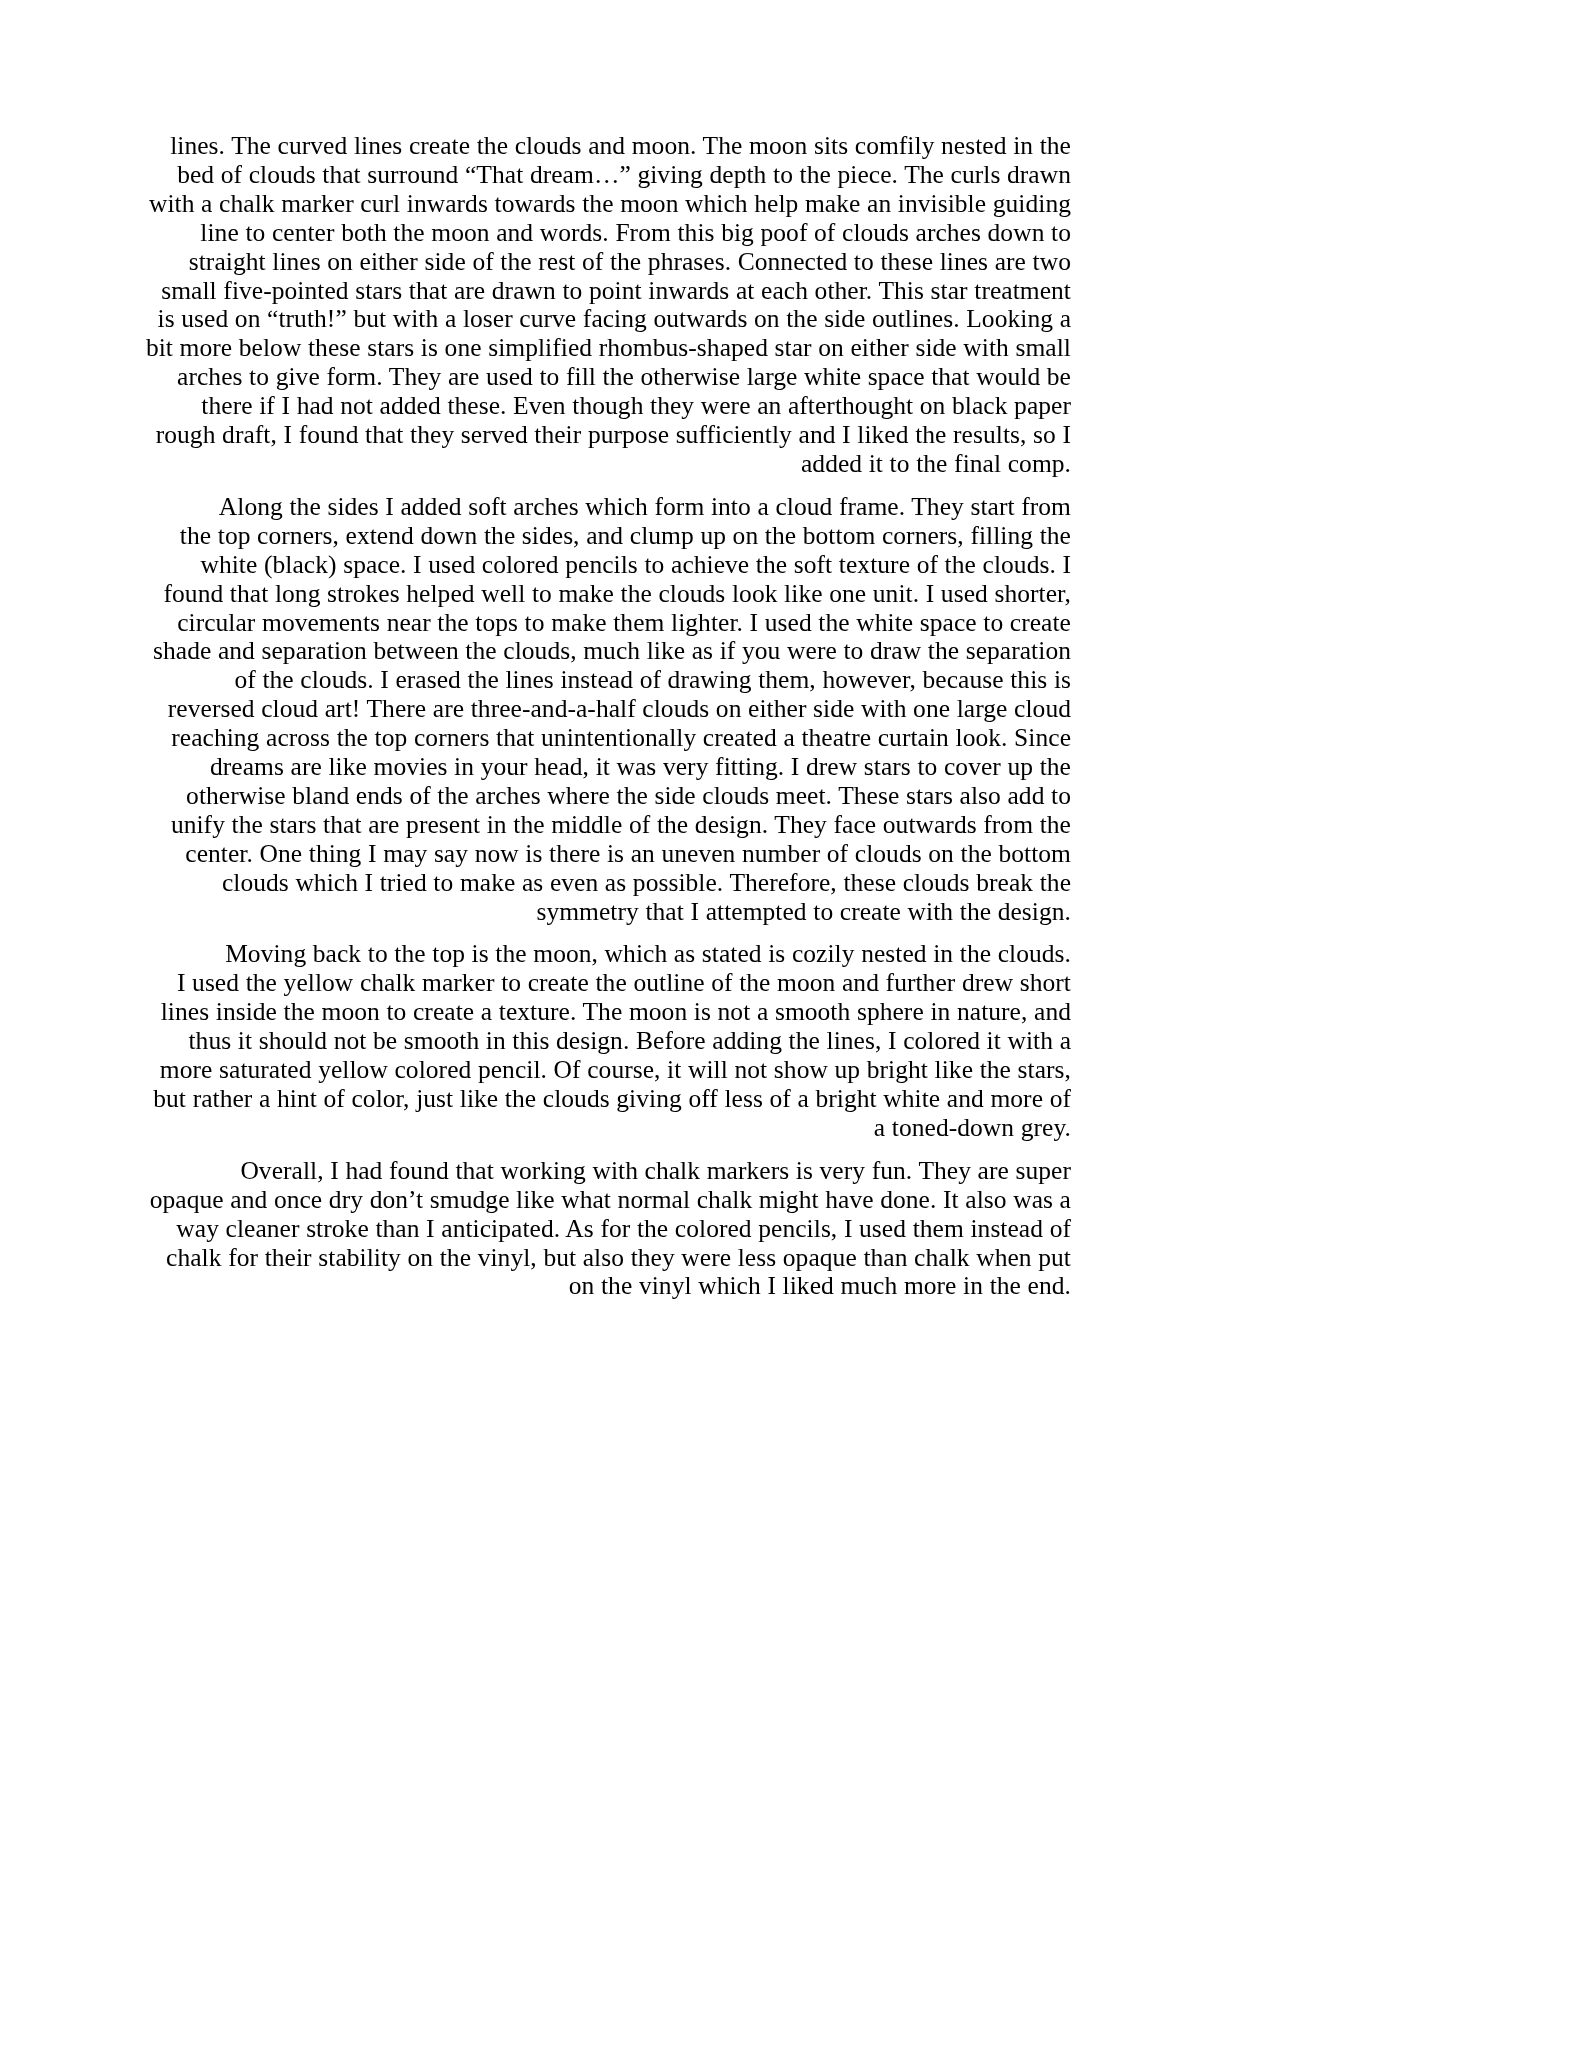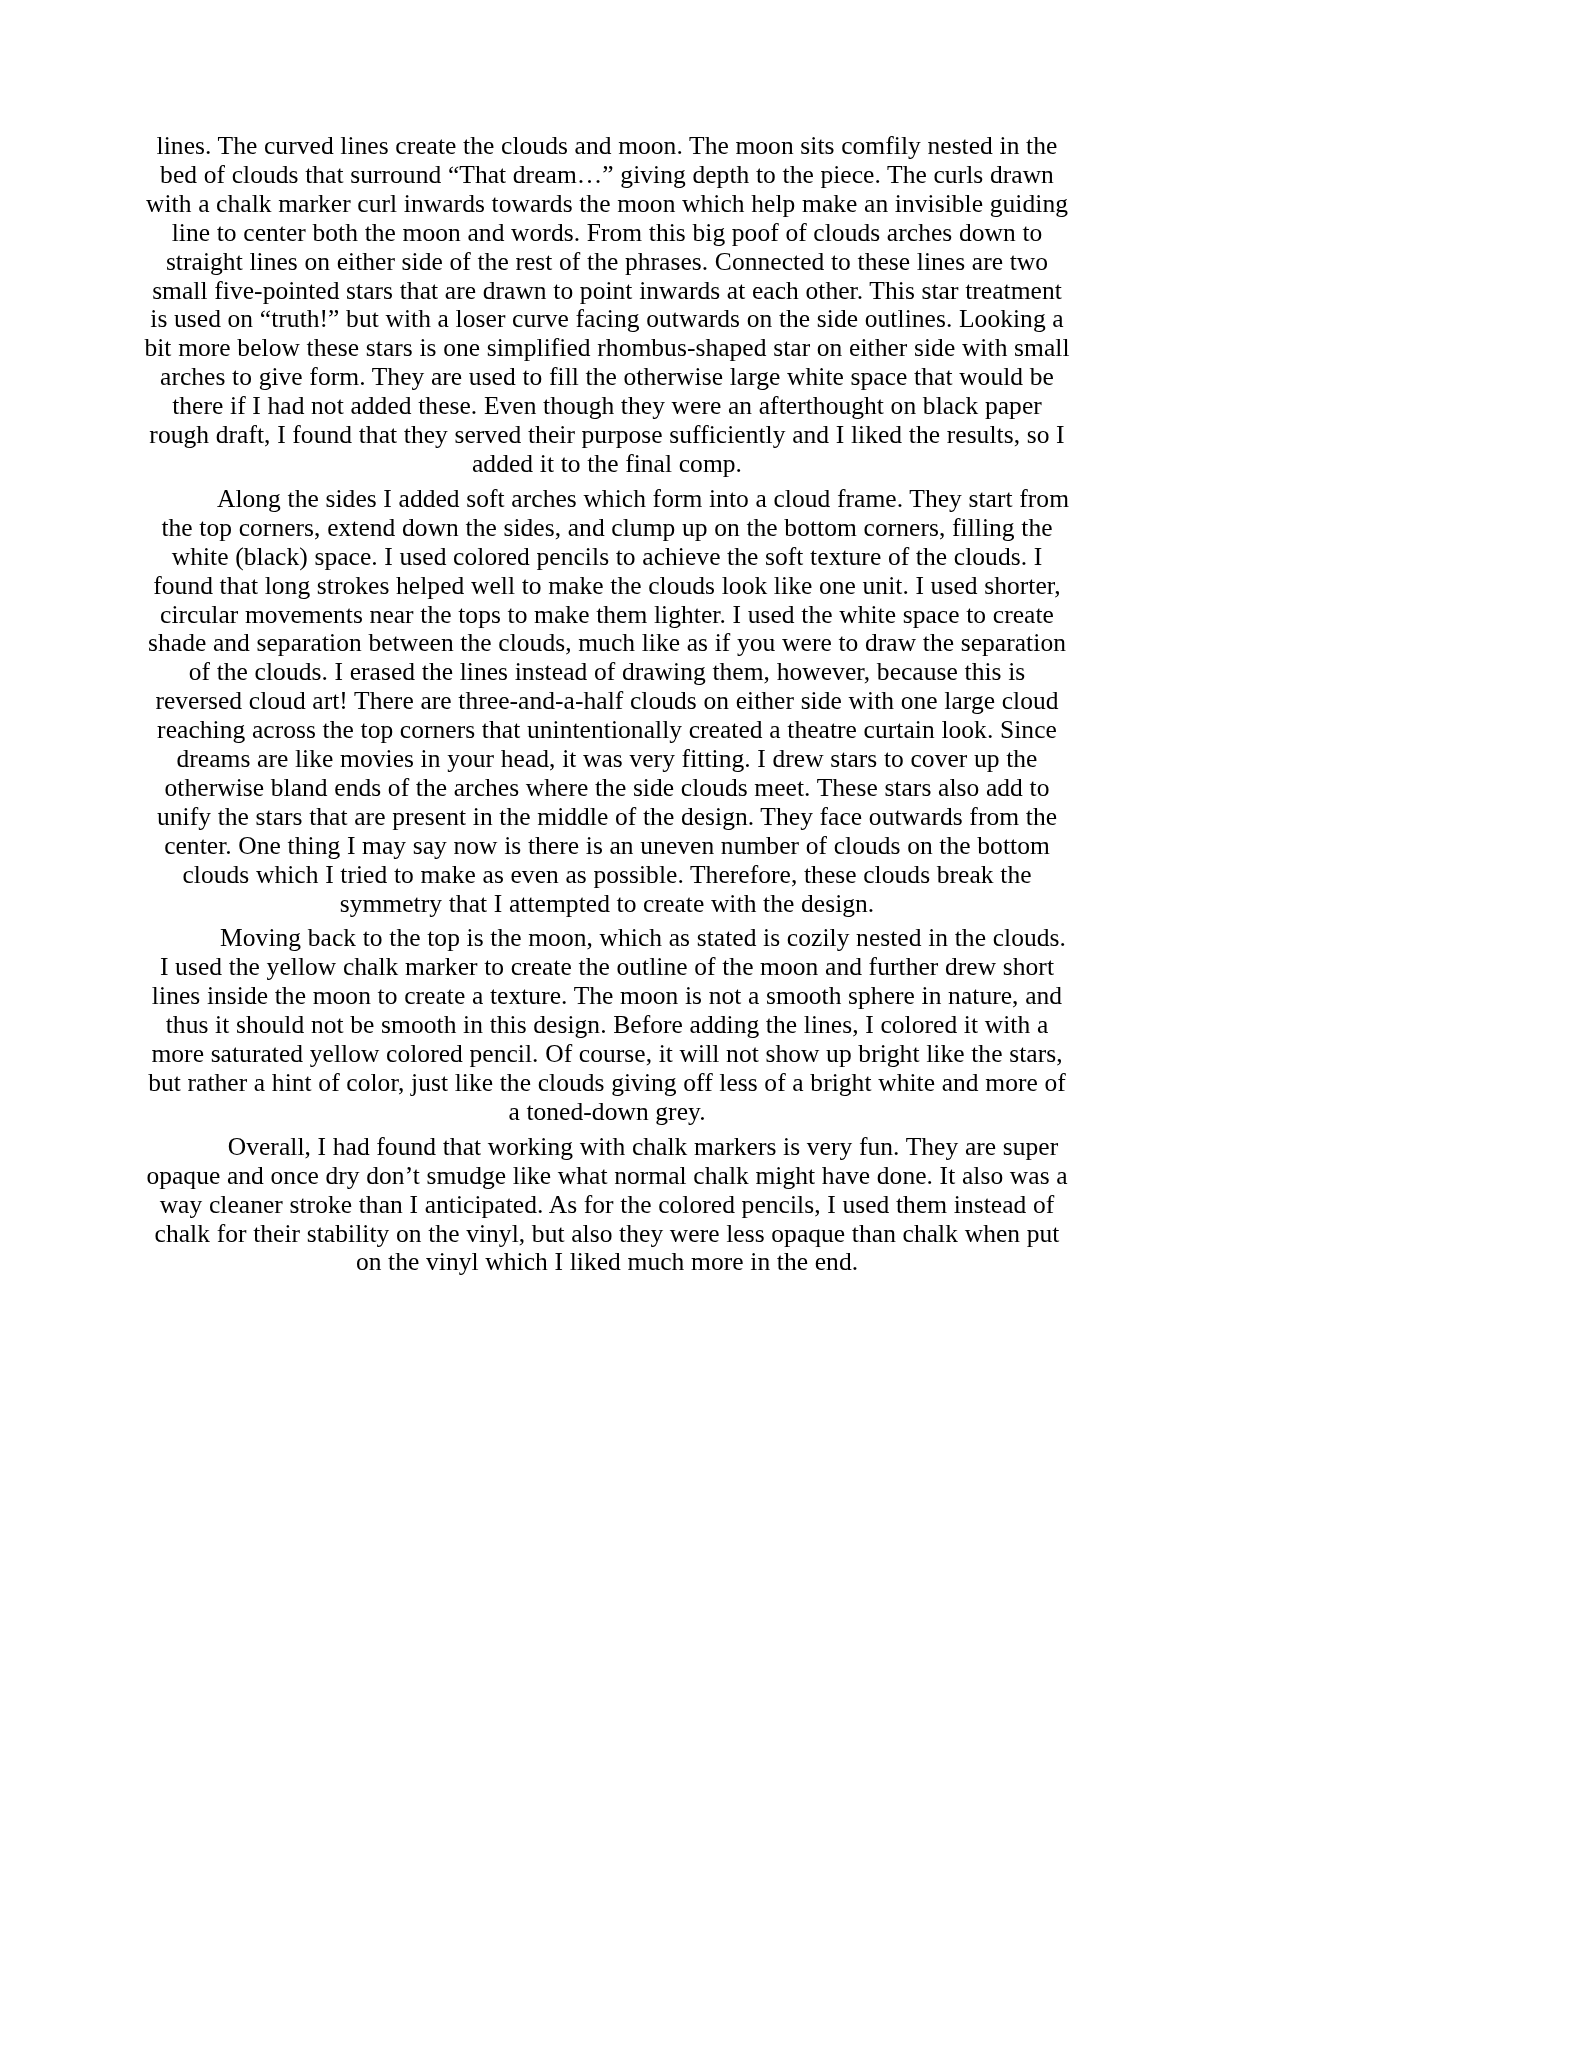--- a/index.html
+++ b/index.html
@@ -19,32 +19,32 @@
     position: absolute;
     left: 143px;
     top: 132px;
     width: 928px;
   }
   .para {
     font-family: "Liberation Serif", "DejaVu Serif", serif;
     font-size: 25.5px;
     line-height: 28.9px;
     color: #000000;
-    text-align: center;
+    text-align: right;
     margin: 0 0 0 0;
     letter-spacing: 0.05px;
     word-spacing: 0.2px;
     hyphens: none;
     -webkit-hyphens: none;
   }
   .para.indent {
     text-indent: 72px;
   }
   .para + .para {
-    margin-top: 6px;
+    margin-top: 14px;
   }
 </style>
 </head>
 <body>
 
 <div class="page">
   <div class="text-column">
 
     <p class="para">lines. The curved lines create the clouds and moon. The moon sits comfily nested in the bed of clouds that surround “That dream…” giving depth to the piece. The curls drawn with a chalk marker curl inwards towards the moon which help make an invisible guiding line to center both the moon and words. From this big poof of clouds arches down to straight lines on either side of the rest of the phrases. Connected to these lines are two small five-pointed stars that are drawn to point inwards at each other. This star treatment is used on “truth!” but with a loser curve facing outwards on the side outlines. Looking a bit more below these stars is one simplified rhombus-shaped star on either side with small arches to give form. They are used to fill the otherwise large white space that would be there if I had not added these. Even though they were an afterthought on black paper rough draft, I found that they served their purpose sufficiently and I liked the results, so I added it to the final comp.</p>
 

